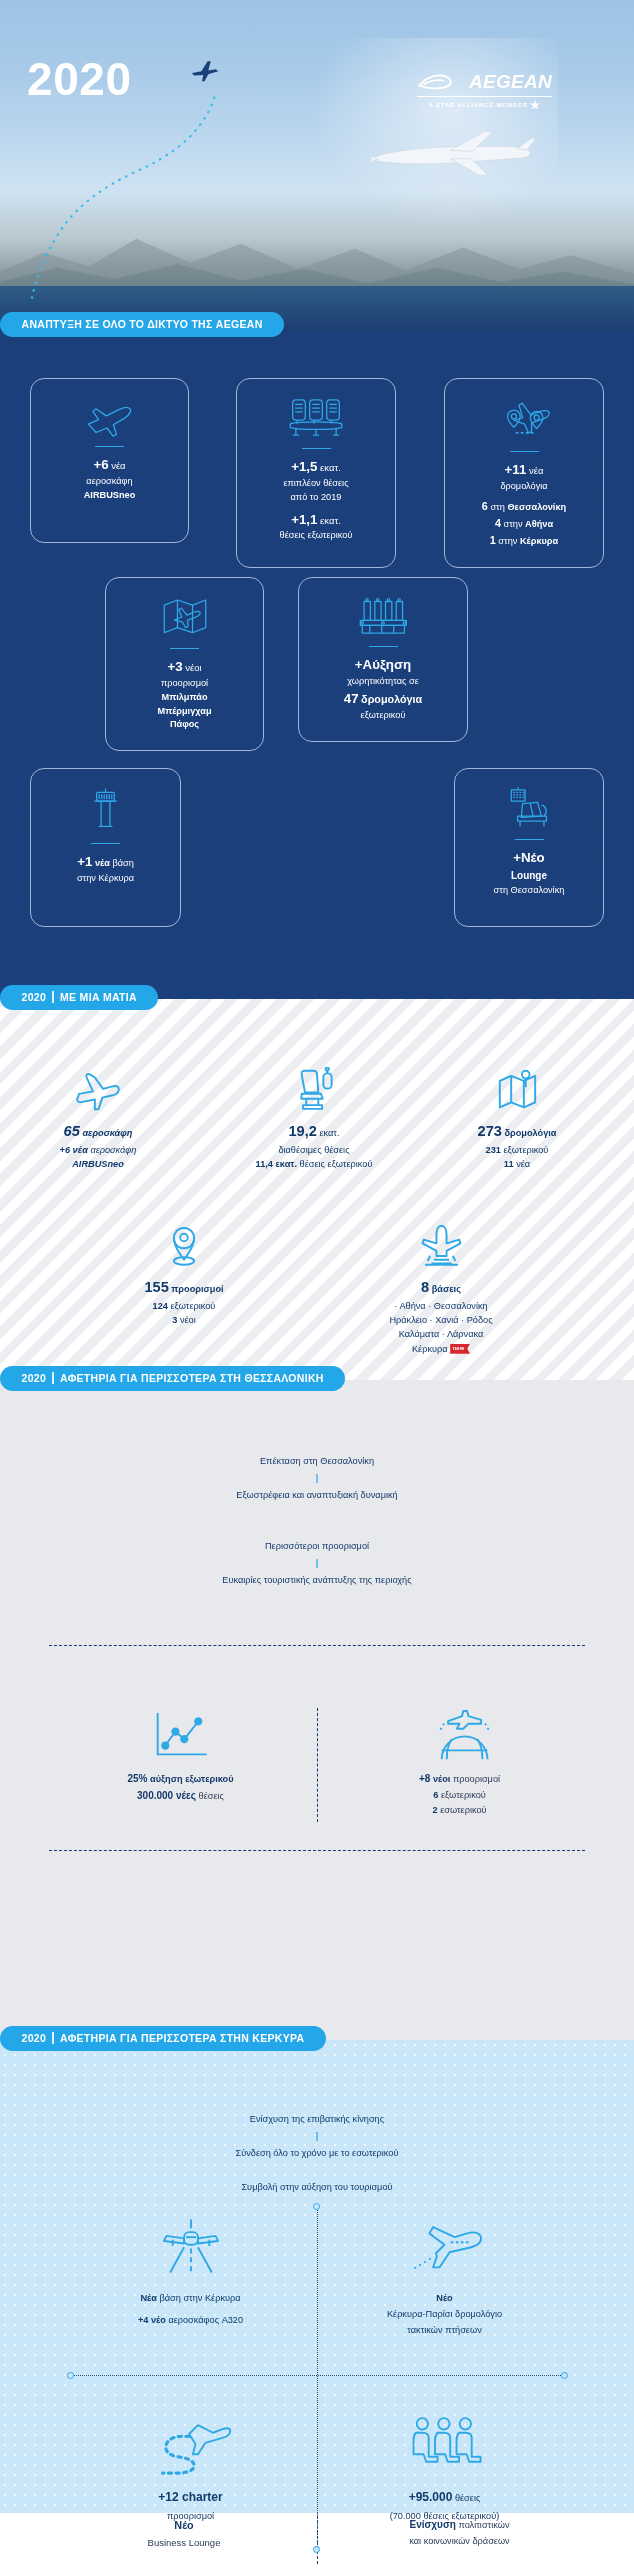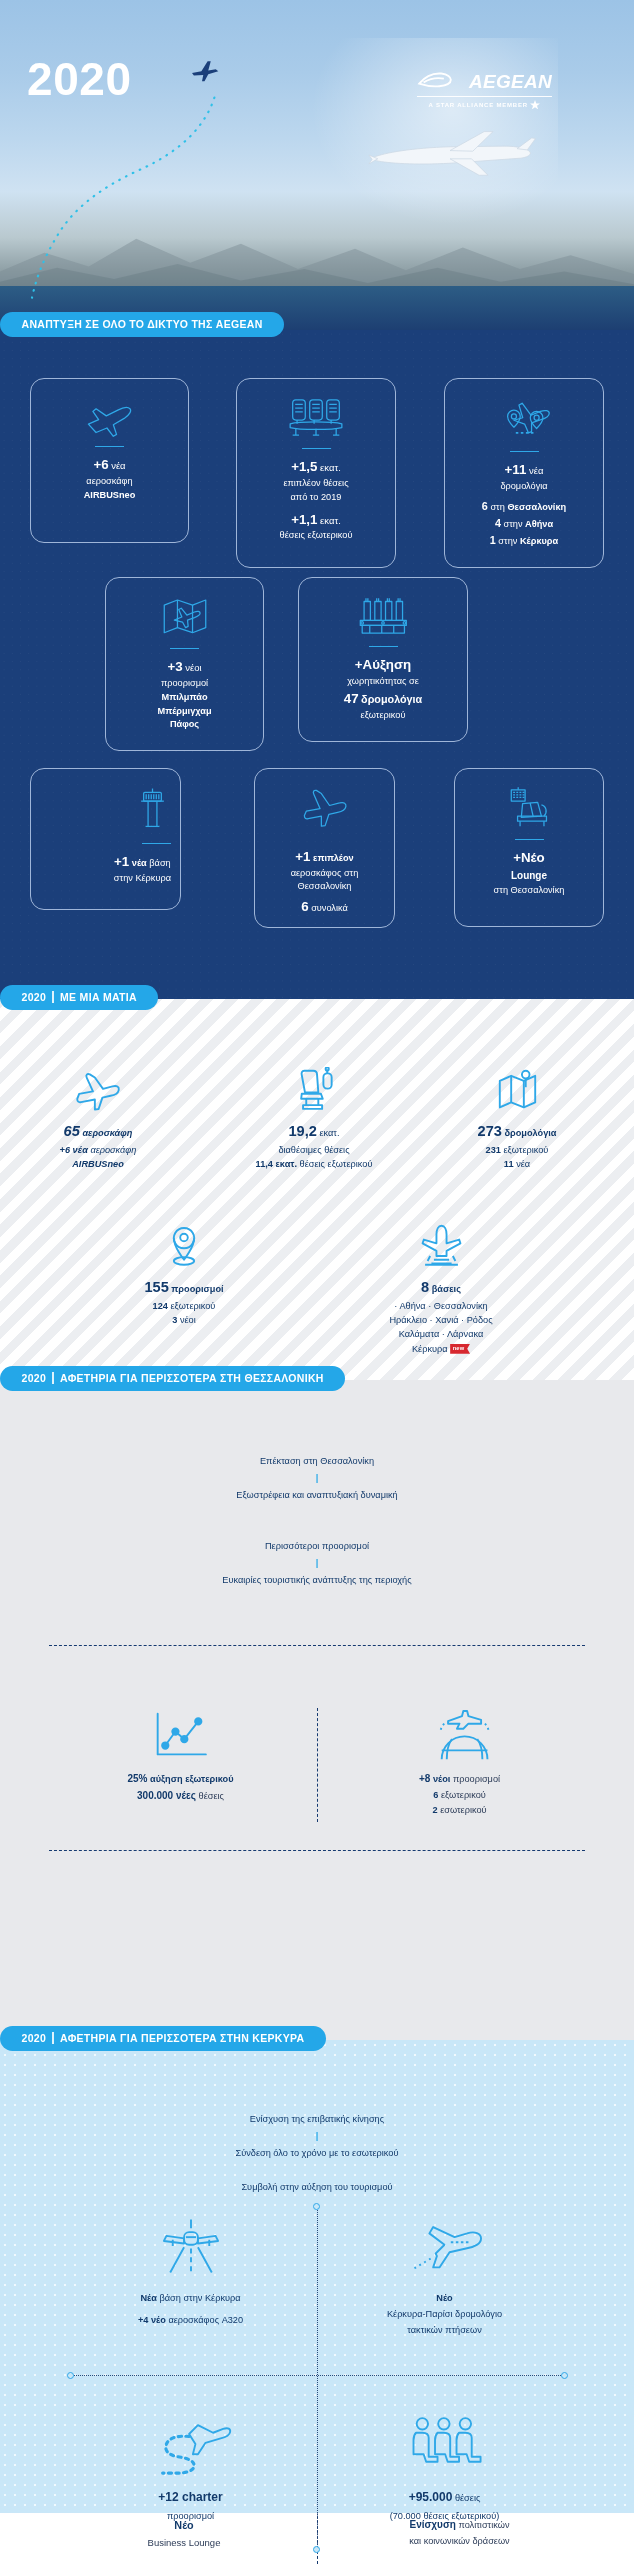--- a/index.html
+++ b/index.html
@@ -59,21 +59,21 @@
     position: absolute; left: 190px; top: 58px; z-index: 6;
   }
   .hero-jet {
     position: absolute; left: 355px; top: 117px; z-index: 4;
   }
   .hero-dots { position: absolute; left: 12.7px; top: 95px; z-index: 3; }
 
   .brand {
     position: absolute; right: 82px; top: 71px; z-index: 7; text-align: center;
   }
-  .brand-row { display: flex; align-items: flex-start; gap: 16px; justify-content: center; }
+  .brand-row { display: flex; align-items: center; gap: 16px; justify-content: center; }
   .brand-name {
     color: #fff; font-size: 19px; font-weight: 700; font-style: italic;
     letter-spacing: 0.3px;
   }
   .brand-rule { height: 1.3px; background: #fff; margin: 2.5px 0 3.2px; opacity: .95; }
   .brand-star {
     color: #fff; font-size: 6px; letter-spacing: 0.8px; font-weight: 700;
     display: flex; align-items: center; justify-content: center; gap: 2.5px;
   }
 
@@ -374,21 +374,21 @@
       <div class="divider"></div>
       <div class="ctxt">
         <div><span class="big">+Αύξηση</span></div>
         <div class="lite">χωρητικότητας σε</div>
         <div><span class="big">47</span>
           <b style="font-size:10.8px">δρομολόγια</b></div>
         <div class="lite">εξωτερικού</div>
       </div>
     </div>
 
-    <div class="card" style="left:30px; top:438px; width:151px; height:142px;align-items:flex-end;">
+    <div class="card" style="left:30px; top:438px; width:151px; height:159px;">
       <div class="ico">
         <svg width="37" height="48" viewBox="0 0 58 76">
           <g fill="none" stroke="#2fa8e8" stroke-width="2" stroke-linejoin="round">
             <path d="M29,4 v6"></path>
             <rect x="15" y="10" width="28" height="14" rx="2"></rect>
             <path d="M19,13 v8 M23,13 v8 M27,13 v8 M31,13 v8 M35,13 v8 M39,13 v8"></path>
             <path d="M11,24 h36"></path>
             <path d="M22,24 L22,64 M36,24 L36,64"></path>
             <path d="M18,64 h22"></path>
           </g>
@@ -398,38 +398,20 @@
       <div class="ctxt">
         <div>
           <span class="big">+1</span>
           <b>νέα</b>
           <span class="lite">βάση</span>
         </div>
         <div class="lite">στην Κέρκυρα</div>
       </div>
     </div>
 
-    <div class="card" style="left:254px; top:438px; width:141px; height:160px;">
-      <div class="ico">
-        <svg width="47" height="44" viewBox="0 0 74 70">
-          <g fill="none" stroke="#2fa8e8" stroke-width="2" stroke-linejoin="round">
-            <path d="M8,40 L30,36 L20,13 C18,9 20,6 24,7 L32,12 L45,31 L61,27 C68,25 72,28 71,33 C70,38 64,41 58,42 L44,45 L38,63 L32,64 L32,48 L11,52 C7,53 5,51 5,47 Z"></path>
-          </g>
-        </svg>
-      </div>
-      <div class="divider"></div>
-      <div class="ctxt">
-        <div><span class="big">+1</span>
-          <b>επιπλέον</b></div>
-        <div class="lite">αεροσκάφος στη</div>
-        <div class="lite">Θεσσαλονίκη</div>
-        <div style="margin-top:2.5px"><span class="big">6</span>
-          <span class="lite">συνολικά</span></div>
-      </div>
-    </div>
 
     <div class="card" style="left:454px; top:438px; width:150px; height:159px;">
       <div class="ico">
         <svg width="49" height="44" viewBox="0 0 78 70">
           <g fill="none" stroke="#2fa8e8" stroke-width="2" stroke-linejoin="round">
             <rect x="10" y="6" width="22" height="18"></rect>
             <path d="M13,10 h3 M18,10 h3 M23,10 h3 M28,10 h3 M13,14 h3 M18,14 h3 M23,14 h3 M28,14 h3 M13,18 h3 M18,18 h3 M23,18 h3 M28,18 h3"></path>
             <path d="M21,2 v4"></path>
             <path d="M28,28 L52,26 L58,48 L26,50 Z"></path>
             <path d="M40,27 L45,49"></path>

